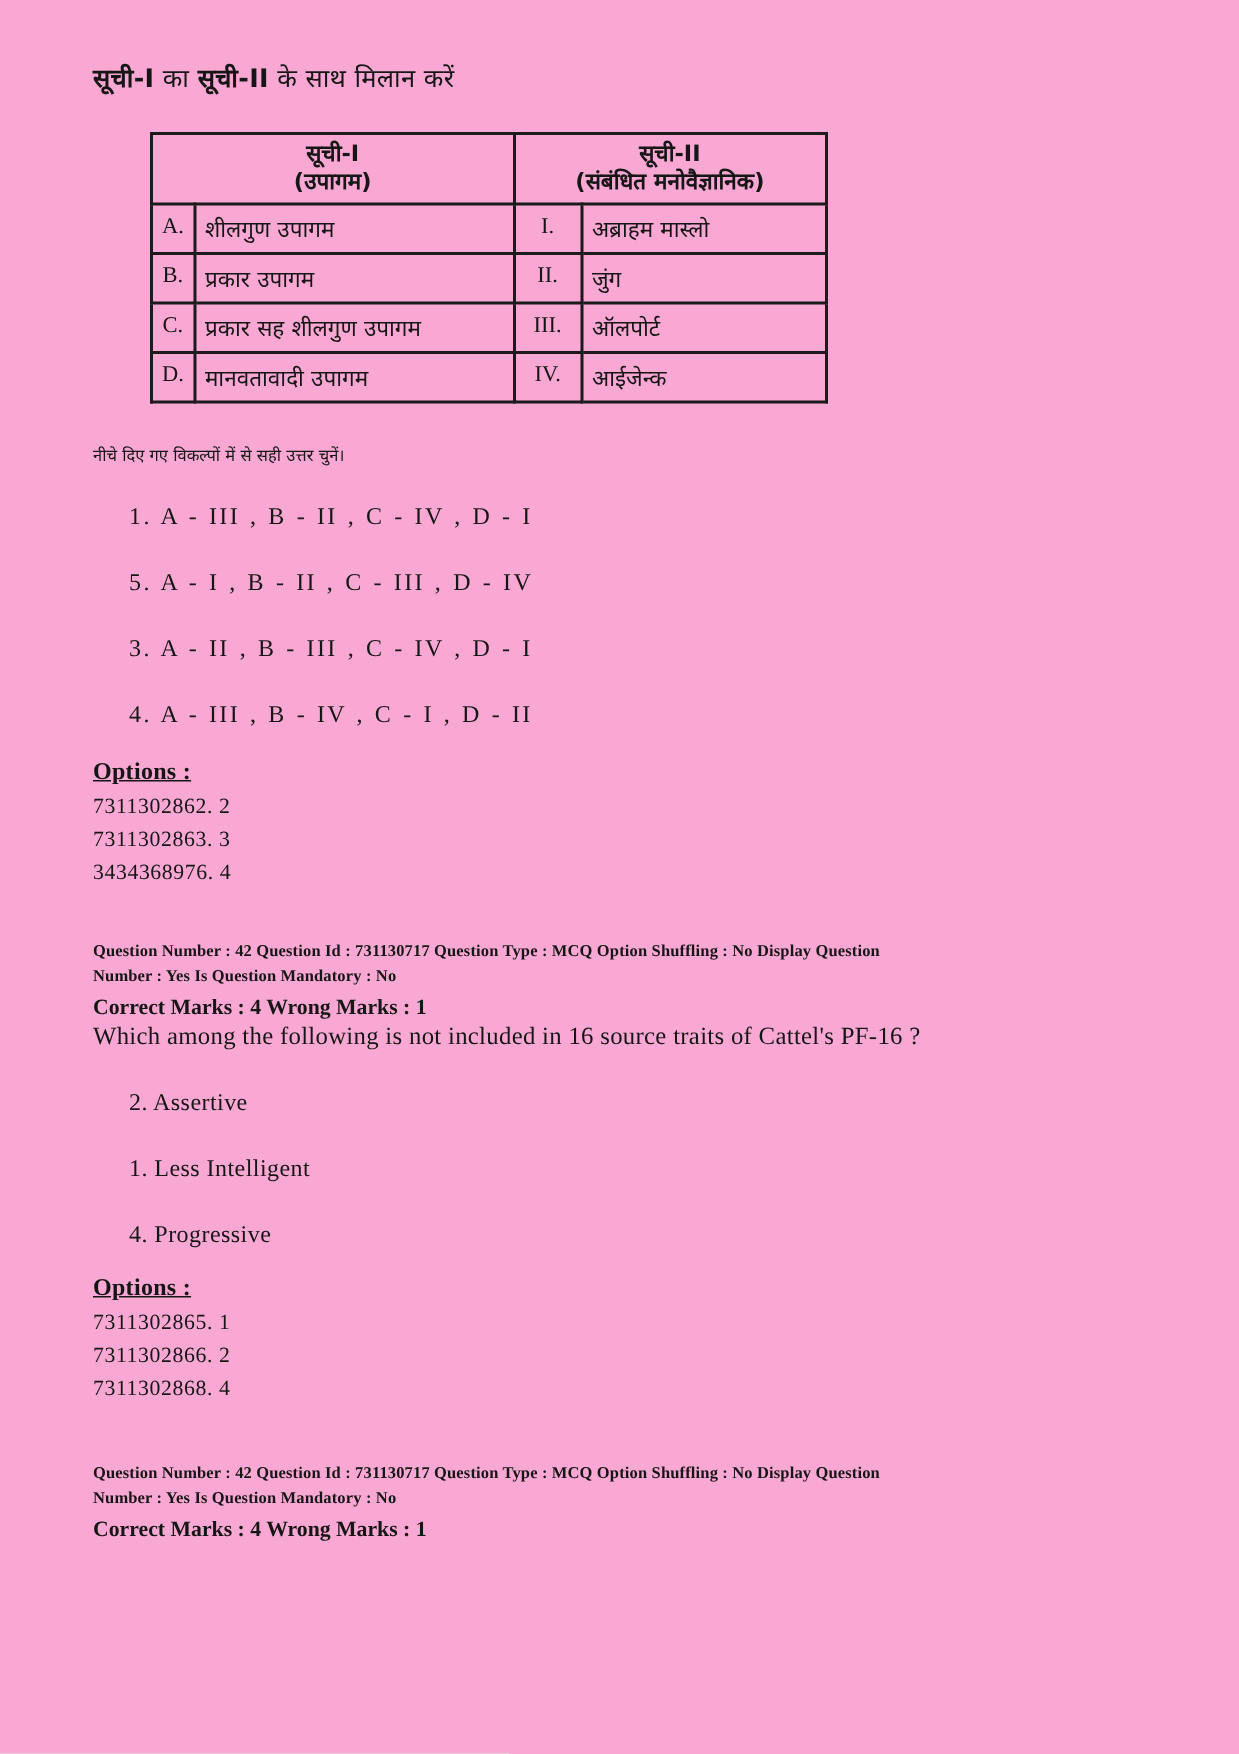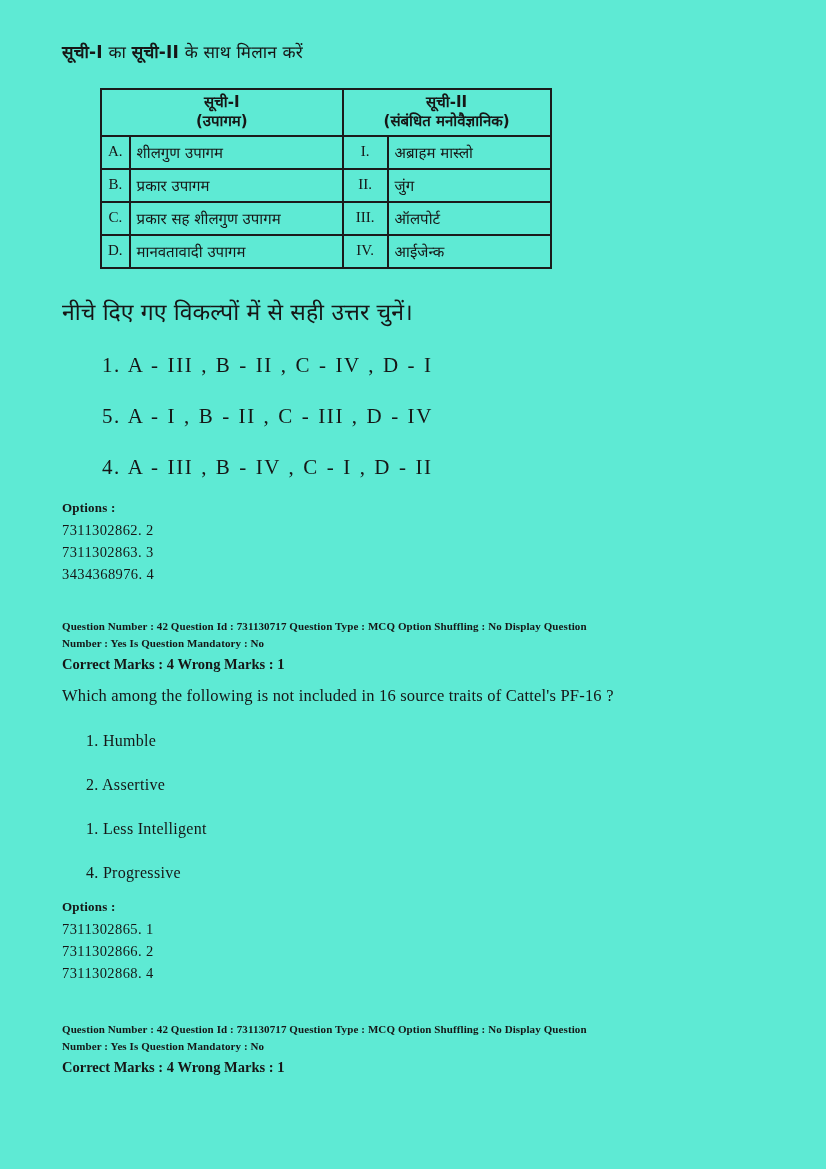--- a/index.html
+++ b/index.html
@@ -1,18 +1,18 @@
 <!DOCTYPE html>
 <html><head>
 <meta charset="utf-8">
 <style>
   * { margin:0; padding:0; box-sizing:border-box; }
   html,body { background:#e8e8e8; }
   .page {
-    width:826px; height:1169px; margin:0 auto; background:#5eead4;
+    width:826px; height:1169px; margin:0 auto; background:#f9a8d4;
     color:#161616; position:relative; overflow:hidden;
   }
   .content { padding:40px 56px 0 62px; }
 
   .hindi { font-family:"DejaVu Sans", sans-serif; }
   .serif { font-family:"Liberation Serif", "DejaVu Serif", serif; }
 
   .title { font-size:17px; font-weight:normal; letter-spacing:0.2px; }
   .title .b { font-weight:bold; }
 
@@ -22,33 +22,33 @@
   }
   table.match th, table.match td { border:2px solid #1b1b1b; }
   table.match th {
     font-size:15px; font-weight:bold; text-align:center;
     padding:3px 4px 4px; line-height:1.25;
   }
   table.match td { font-size:15px; padding:5px 6px 6px; }
   td.rowkey { font-family:"Liberation Serif", serif; font-size:14px; text-align:center; padding:5px 1px; }
   td.numeral { font-family:"Liberation Serif", serif; font-size:14px; text-align:center; }
 
-  .instruction { font-size:23px; margin-top:26px; }
+  .instruction { font-size:11px; margin-top:26px; }
 
   .choice {
-    font-size:21px; margin:26px 0 0 40px; letter-spacing:1.6px; word-spacing:1px;
+    font-size:16px; margin:26px 0 0 24px; letter-spacing:1.6px; word-spacing:1px;
   }
-  .opts-label { font-size:13px; font-weight:bold; margin-top:20px; letter-spacing:0.2px; }
+  .opts-label { font-size:16px; font-weight:bold; margin-top:20px; letter-spacing:0.2px;text-decoration:underline; }
   .opt-id { font-size:14.5px; margin-top:6px; line-height:16px; letter-spacing:0.4px; }
 
   .meta { margin-top:36px; }
   .meta-line { font-size:11px; font-weight:bold; line-height:17px; white-space:nowrap; letter-spacing:0.1px; }
   .meta-marks { font-size:14.5px; font-weight:bold; margin-top:4px; line-height:17px; }
 
-  .question-text { font-size:16.5px; margin-top:13px; letter-spacing:0.2px; }
+  .question-text { font-size:16.5px; letter-spacing:0.2px; }
   .eng-choice { font-size:16px; margin:26px 0 0 24px; letter-spacing:0.3px; }
 </style>
 </head>
 <body>
 
 <div class="page">
   <div class="content">
 
     <div class="title hindi"><span class="b">सूची-I</span><span> का </span><span class="b">सूची-II</span><span> के साथ मिलान करें</span></div>
 
@@ -96,36 +96,36 @@
           <td class="numeral">IV.</td>
           <td>आईजेन्क</td>
         </tr>
       </tbody>
     </table>
 
     <div class="instruction hindi">नीचे दिए गए विकल्पों में से सही उत्तर चुनें।</div>
 
     <div class="choice serif">1. A - III , B - II , C - IV , D - I</div>
     <div class="choice serif">5. A - I , B - II , C - III , D - IV</div>
+    <div class="choice serif">3. A - II , B - III , C - IV , D - I</div>
     <div class="choice serif">4. A - III , B - IV , C - I , D - II</div>
 
     <div class="opts-label serif">Options :</div>
     <div class="opt-id serif">7311302862. 2</div>
     <div class="opt-id serif">7311302863. 3</div>
     <div class="opt-id serif">3434368976. 4</div>
 
     <div class="meta">
       <div class="meta-line serif">Question Number : 42 Question Id : 731130717 Question Type : MCQ Option Shuffling : No Display Question</div>
       <div class="meta-line serif">Number : Yes Is Question Mandatory : No</div>
       <div class="meta-marks serif">Correct Marks : 4 Wrong Marks : 1</div>
     </div>
 
     <div class="question-text serif">Which among the following is not included in 16 source traits of Cattel's PF-16 ?</div>
 
-    <div class="eng-choice serif">1. Humble</div>
     <div class="eng-choice serif">2. Assertive</div>
     <div class="eng-choice serif">1. Less Intelligent</div>
     <div class="eng-choice serif">4. Progressive</div>
 
     <div class="opts-label serif" style="margin-top:17px">Options :</div>
     <div class="opt-id serif">7311302865. 1</div>
     <div class="opt-id serif">7311302866. 2</div>
     <div class="opt-id serif">7311302868. 4</div>
 
     <div class="meta" style="margin-top:40px">

